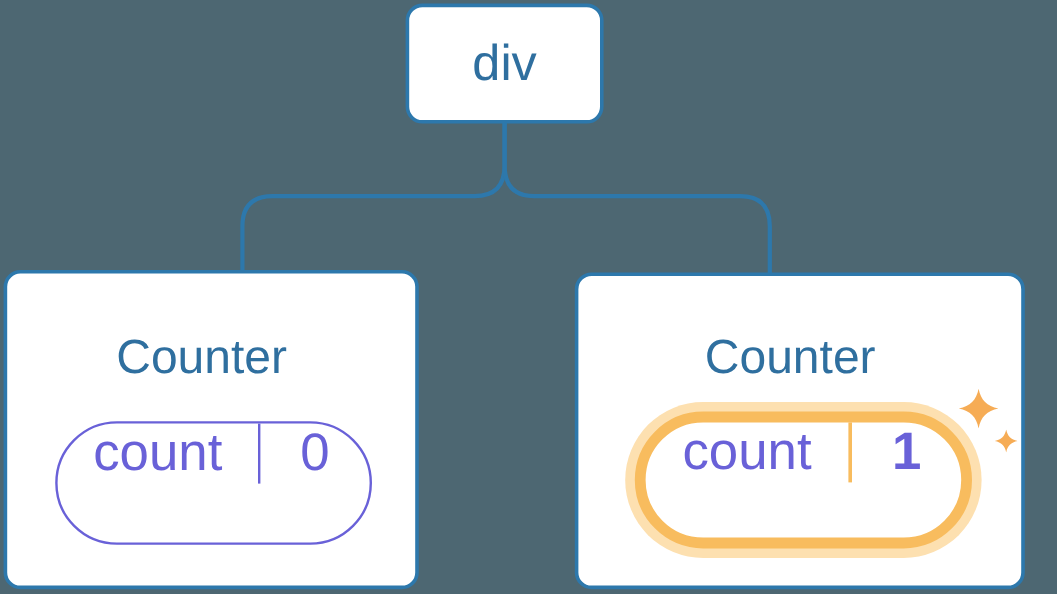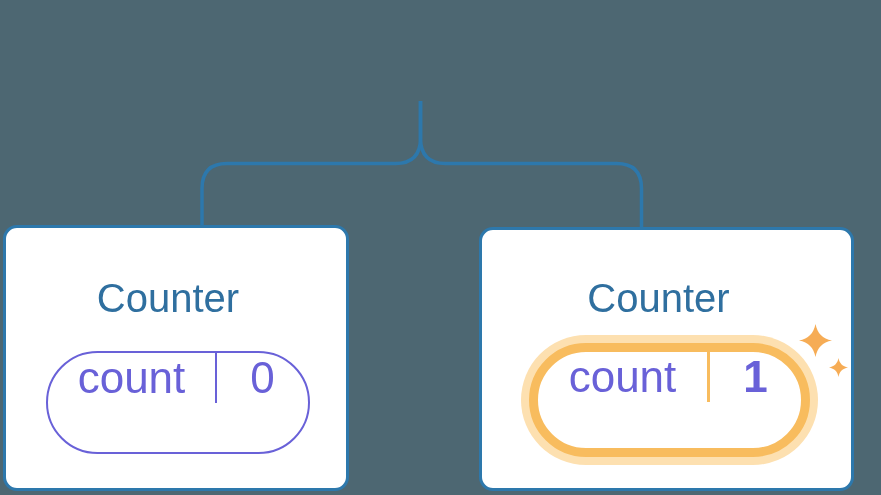--- a/index.html
+++ b/index.html
@@ -95,20 +95,23 @@
 </head>
 <body>
 
 <div class="canvas">
 
   <svg class="connector" width="881" height="495" viewBox="0 0 881 495" aria-hidden="true">
     <path d="M420.5 101 V138 Q420.5 163.5 395.5 163.5 H227 Q202 163.5 202 188.5 V226"></path>
     <path d="M420.5 101 V138 Q420.5 163.5 445.5 163.5 H616.5 Q641.5 163.5 641.5 188.5 V228"></path>
   </svg>
 
+  <div class="node">
+    <span class="node-label">div</span>
+  </div>
 
   <div class="card card-left">
     <div class="card-title">Counter</div>
     <div class="pill pill-plain">
       <span class="pill-key">count</span>
       <span class="pill-value">0</span>
     </div>
   </div>
 
   <div class="card card-right">

